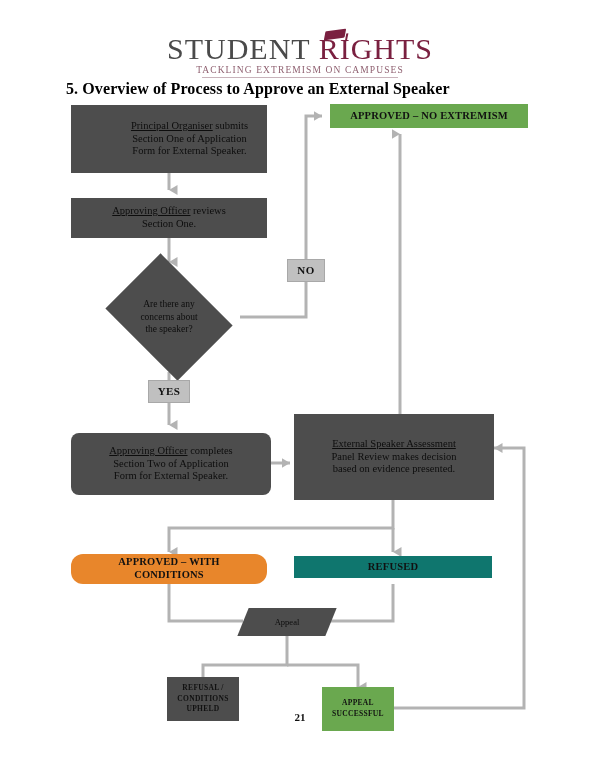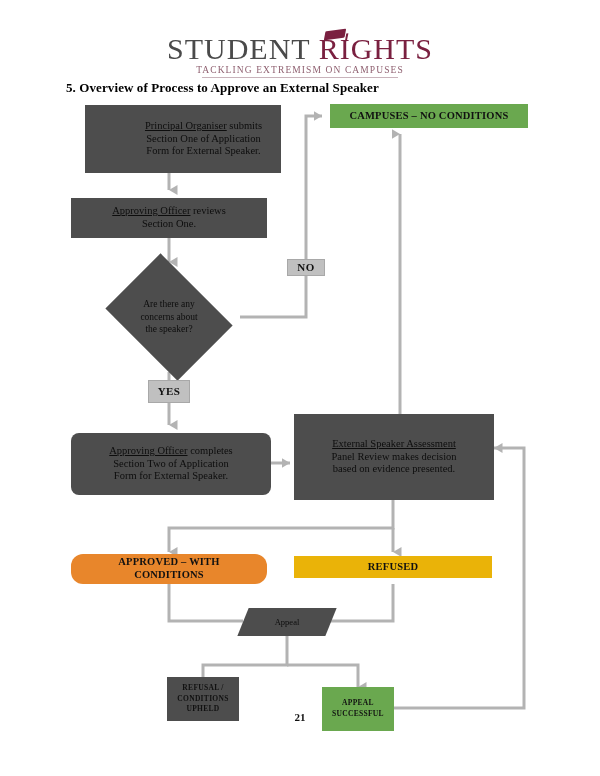--- a/index.html
+++ b/index.html
@@ -67,21 +67,21 @@
     height: 1px;
     background: #c9b3bb;
     margin: 2px auto 0 auto;
   }
 
   
   #section-heading {
     position: absolute;
     left: 66px;
     top: 80px;
-    font-size: 13px;
+    font-size: 16px;
     font-weight: bold;
     letter-spacing: 0.1px;
     white-space: nowrap;
   }
 
   
   #flow {
     position: absolute;
     left: 0;
     top: 0;
@@ -146,21 +146,21 @@
   }
 
   .node-terminal {
     font-size: 10.5px;
     font-weight: bold;
     color: #111;
     letter-spacing: 0.2px;
   }
   .green { background: #6aa84f; }
   .orange { background: #e8862b; border-radius: 12px; }
-  .red { background: #eab308; }
+  .red { background: #0f766e; }
 
   .node-small-outcome {
     font-size: 7.5px;
     font-weight: bold;
     letter-spacing: 0.3px;
     color: #111;
     line-height: 1.45;
   }
 
   .parallelogram-wrap {
@@ -252,21 +252,21 @@
 
       <path d="M393,584 L393,621 L330,621"></path>
 
       <path d="M287,636 L287,665 L203,665 L203,687" marker-end="url(#ah-down)"></path>
       <path d="M287,665 L358,665 L358,687" marker-end="url(#ah-down)"></path>
 
       <path d="M393,708 L524,708 L524,448 L494,448" marker-end="url(#ah-left)"></path>
     </g>
   </svg>
 
-  <div class="node node-process" style="left:85px; top:105px; width:196px; height:68px;padding-left:47px;">
+  <div class="node node-process" style="left:71px; top:105px; width:196px; height:68px;padding-left:47px;">
     <div class="txt">
       <span class="u">Principal Organiser</span><span> submits</span><br>
       <span>Section One of Application</span><br>
       <span>Form for External Speaker.</span>
     </div>
   </div>
 
   <div class="node node-process" style="left:71px; top:198px; width:196px; height:40px;">
     <div class="txt">
       <span class="u">Approving Officer</span><span> reviews</span><br>
@@ -278,25 +278,25 @@
     <div class="diamond-shape" style="left:-51px; top:-39px; width:102px; height:78px;"></div>
     <div class="diamond-label" style="left:-56px; top:-26px; width:112px; height:52px;">
       <div>
         <span>Are there any</span><br>
         <span>concerns about</span><br>
         <span>the speaker?</span>
       </div>
     </div>
   </div>
 
-  <div class="node node-label-small" style="left:287px; top:259px; width:38px; height:17px;">NO</div>
+  <div class="node node-label-small" style="left:287px; top:259px; width:38px; height:23px;">NO</div>
 
   <div class="node node-label-small" style="left:148px; top:380px; width:42px; height:23px;">YES</div>
 
-  <div class="node node-terminal green" style="left:330px; top:104px; width:198px; height:24px;">CAMPUSES – NO CONDITIONS</div>
+  <div class="node node-terminal green" style="left:330px; top:104px; width:198px; height:24px;">APPROVED – NO EXTREMISM</div>
 
   <div class="node node-process" style="left:71px; top:433px; width:200px; height:62px;border-radius:8px;">
     <div class="txt">
       <span class="u">Approving Officer</span><span> completes</span><br>
       <span>Section Two of Application</span><br>
       <span>Form for External Speaker.</span>
     </div>
   </div>
 
   <div class="node node-process" style="left:294px; top:414px; width:200px; height:86px;">

